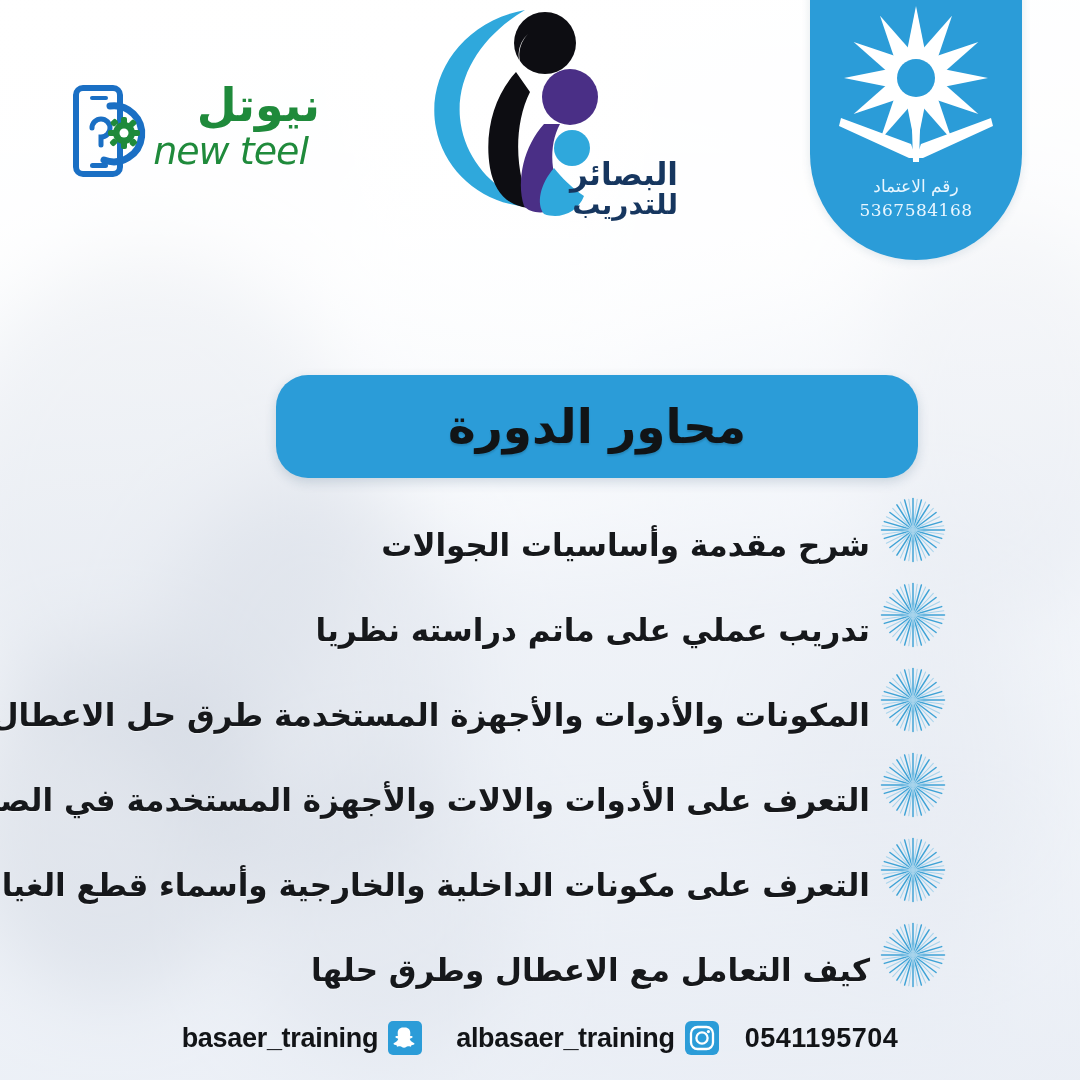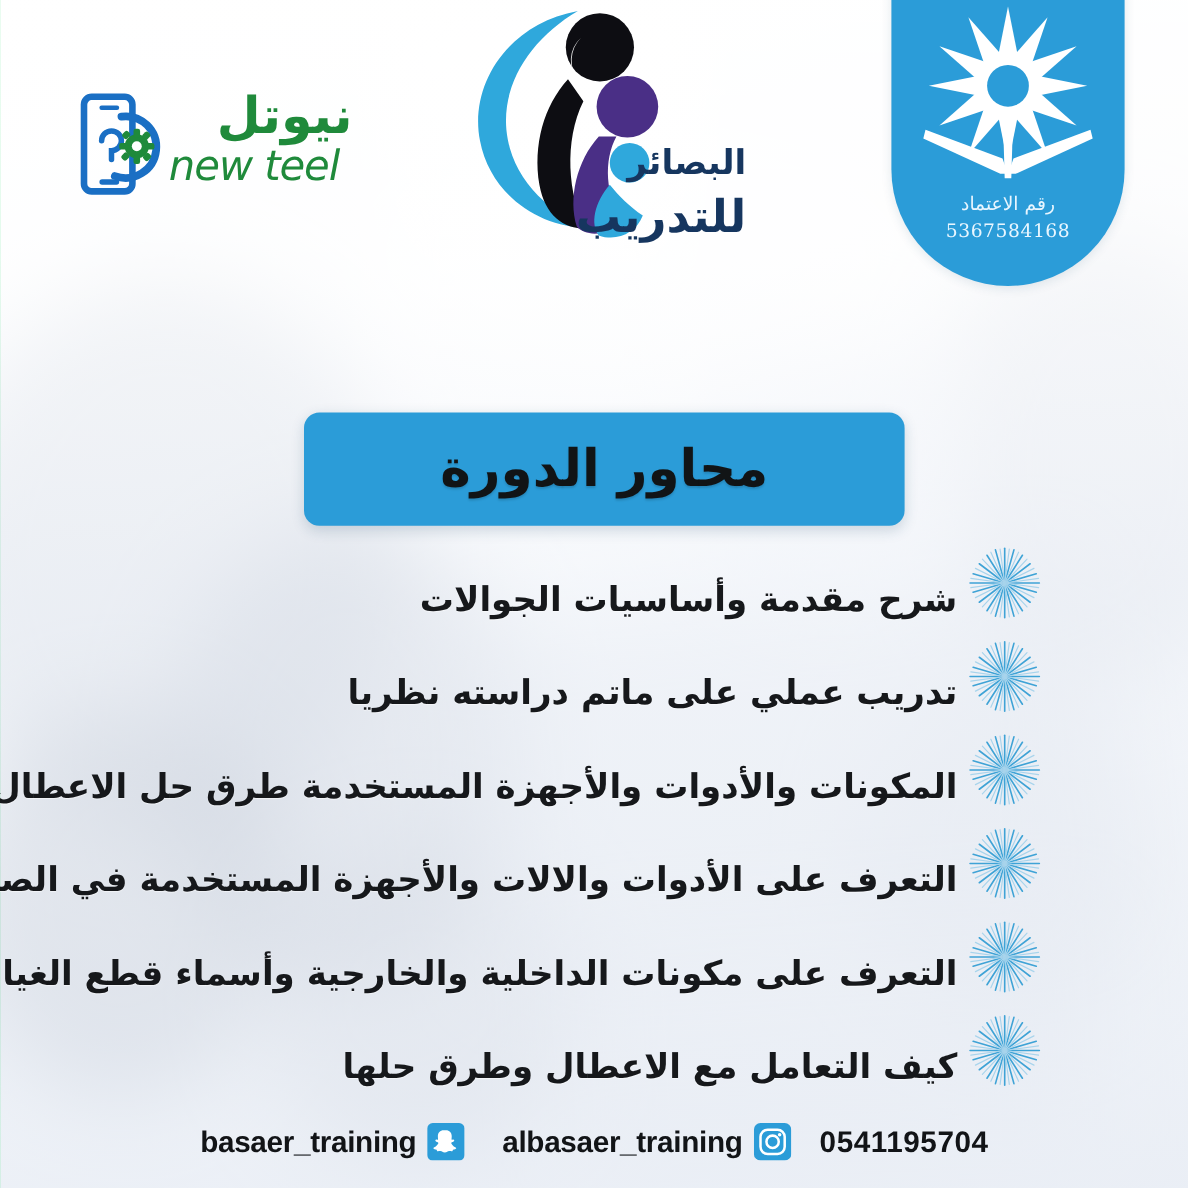--- a/index.html
+++ b/index.html
@@ -4,21 +4,21 @@
 <title>محاور الدورة</title>
 <style>
   html,body{margin:0;padding:0;}
   body{
     width:1080px;height:1080px;overflow:hidden;
     font-family:"DejaVu Sans","Liberation Sans",sans-serif;
     background:#f2f4f8;
   }
   #poster{
     position:relative;width:1080px;height:1080px;overflow:hidden;
-    background:#86efac;
+    background:#fde047;
   }
 
   
   .bg-layer{position:absolute;inset:0;overflow:hidden;}
   .bg-base{
     position:absolute;inset:0;
     background:
       linear-gradient(160deg,#ffffff 0%,#f7f9fc 28%,#e9edf4 62%,#dfe4ee 100%);
   }
   .blob{position:absolute;border-radius:50%;filter:blur(38px);}
@@ -61,21 +61,21 @@
   }
   .nt-mark{position:absolute;left:0;top:6px;width:86px;height:94px;}
 
   
   .basaer{position:absolute;left:420px;top:0;width:260px;height:225px;}
   .basaer-text{
     position:absolute;right:2px;bottom:6px;text-align:right;direction:rtl;
     color:#16365f;font-weight:700;line-height:1.04;
   }
   .basaer-text .l1{font-size:31px;display:block;}
-  .basaer-text .l2{font-size:41px;display:block;margin-top:12px;}
+  .basaer-text .l2{font-size:28px;display:block;}
 
   
   .shield{
     position:absolute;left:810px;top:-16px;width:212px;height:276px;
     background:#2b9cd8;
     border-radius:0 0 106px 106px;
     box-shadow:0 2px 10px rgba(25,70,110,.12);
     overflow:hidden;
   }
   .shield-emblem{position:absolute;left:50%;top:14px;transform:translateX(-50%);
@@ -83,22 +83,22 @@
   .shield-cap{
     position:absolute;left:50%;bottom:40px;transform:translateX(-50%);
     width:100%;text-align:center;color:#e8f6ff;direction:rtl;
     font-family:"DejaVu Serif","Liberation Serif",serif;
   }
   .shield-cap .sc-label{display:block;font-size:17px;line-height:1.1;}
   .shield-cap .sc-num{display:block;font-size:17px;margin-top:4px;letter-spacing:.5px;}
 
   
   .title-banner{
-    position:absolute;left:276px;top:375px;width:546px;height:103px;
-    background:#2b9cd8;border-radius:14px;
+    position:absolute;left:276px;top:375px;width:642px;height:103px;
+    background:#2b9cd8;border-radius:32px;
     display:flex;align-items:center;justify-content:center;
     box-shadow:0 4px 12px rgba(30,70,105,.18);
   }
   .title-banner .t-text{
     color:#111416;font-size:47px;font-weight:900;direction:rtl;
     letter-spacing:1px;
     text-shadow:0 2px 2px rgba(0,0,0,.15);
   }
 
   

